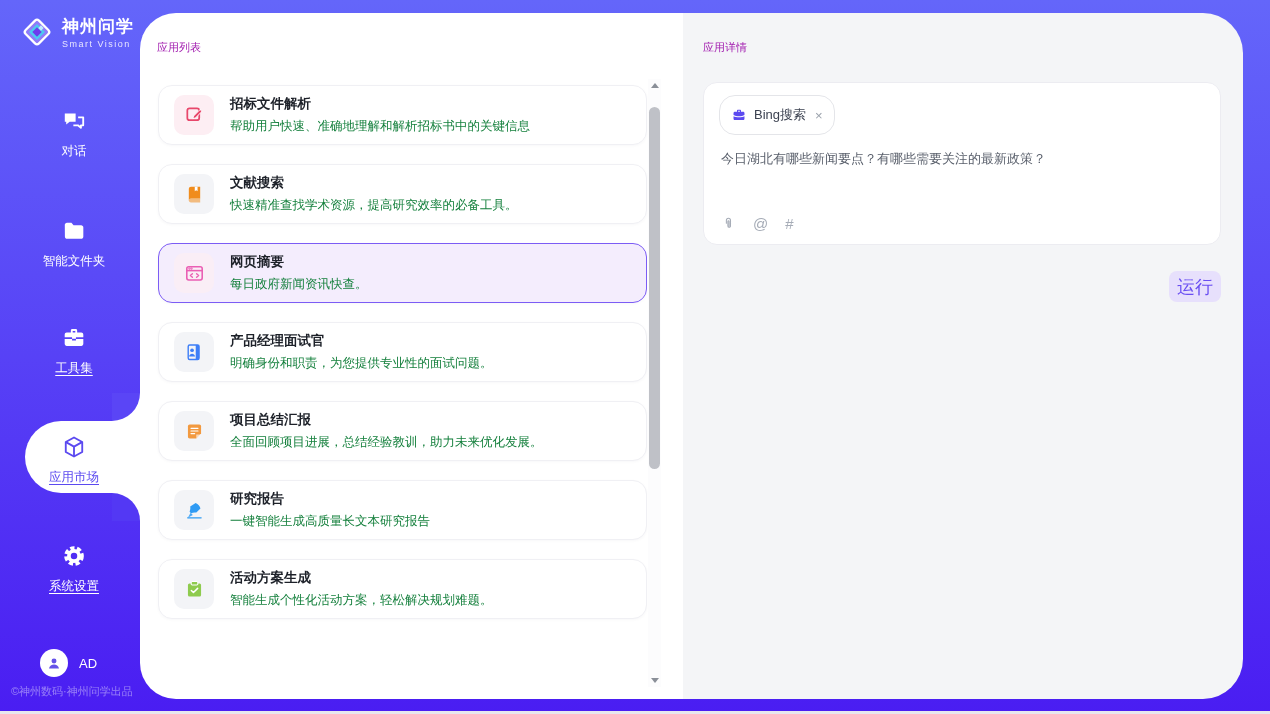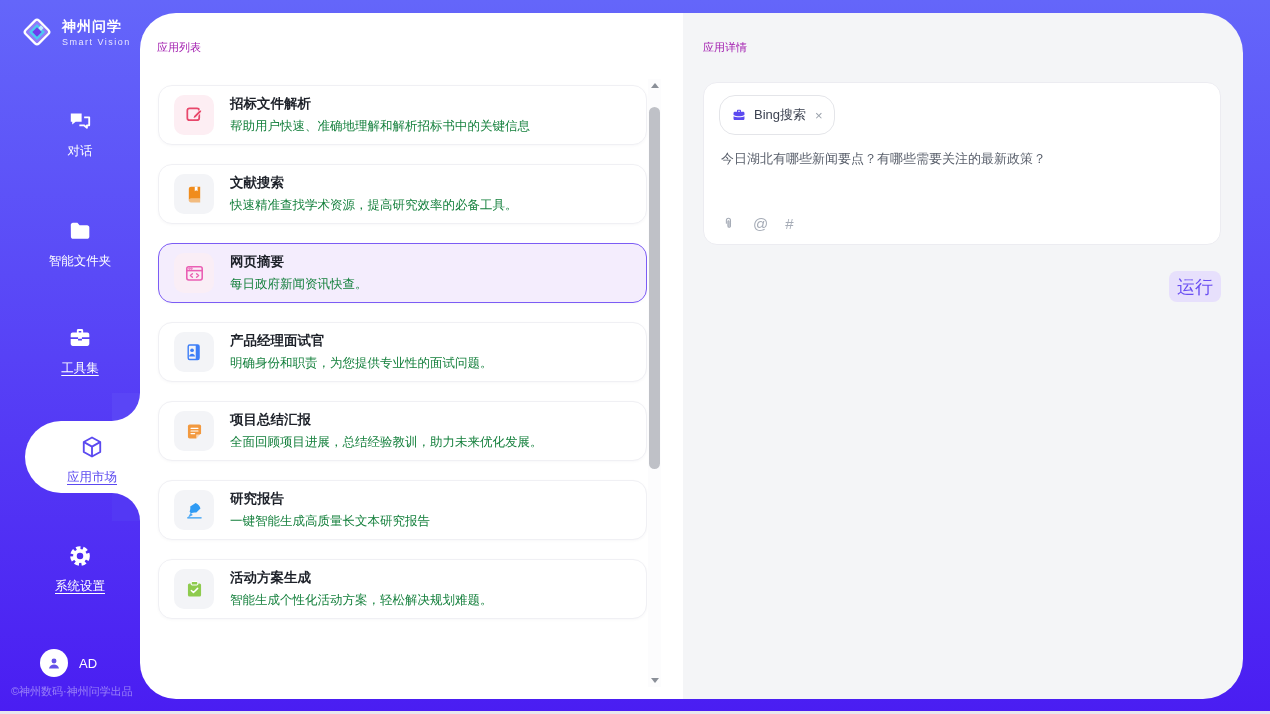--- a/index.html
+++ b/index.html
@@ -8,24 +8,24 @@
     font-family:"Liberation Sans","DejaVu Sans",sans-serif;
     background:linear-gradient(180deg, var(--sidebar_top,#6466fa) 0%, var(--sidebar_bottom,#4a1df2) 100%);
     position:relative; color:#1d2129;
   }
   .bottom-edge { position:absolute; left:0; right:0; bottom:0; height:3px; background:#e7e7ee; }
 
   
   .sidebar { position:absolute; left:0; top:0; width:140px; height:714px; z-index:3; }
   .logo { position:absolute; left:20px; top:15px; display:flex; align-items:center; gap:8px; }
   .logo-gem svg { width:34px; height:34px; display:block; }
-  .brand-name { color:#fff; font-weight:bold; font-size:14px; letter-spacing:1px; }
+  .brand-name { color:#fff; font-weight:bold; font-size:17px; letter-spacing:1px; }
   .brand-sub { color:#e8e6ff; font-size:9px; letter-spacing:1.5px; margin-top:1px; }
 
-  .nav-item { position:absolute; left:10px; width:140px; text-align:center; cursor:pointer; color:#fff; }
+  .nav-item { position:absolute; left:4px; width:140px; text-align:center; cursor:pointer; color:#fff; }
   .nav-item .nav-icon svg { width:26px; height:26px; display:inline-block; }
   .nav-label { font-size:12.5px; margin-top:5px; }
   .nav-label.u { text-decoration:underline; text-underline-offset:3px; }
   .nav-item.active { color:var(--accent,#5b49f0); }
 
   .tab-bump { position:absolute; left:25px; right:0; top:421px; height:72px;
     background:#fff; border-radius:36px 0 0 36px; }
   .tab-bump .fillet { position:absolute; right:0; width:28px; height:28px; background:#fff; }
   .tab-bump .fillet.top { top:-28px; }
   .tab-bump .fillet.top::after { content:''; position:absolute; inset:0; background:#5a45f6; border-bottom-right-radius:100%; }
@@ -111,21 +111,21 @@
             <path d="M3.5 5h10v7.6H8l-3.2 2.6v-2.6H3.5z" fill="currentColor"></path>
             <path d="M15.8 8.6h4.7v7.4h-2.1v2.2l-2.8-2.2h-4.2" fill="none" stroke="currentColor" stroke-width="1.7" stroke-linejoin="round"></path>
           </svg></span><div class="nav-label">对话</div></div>
       <div class="nav-item" style="top: 218px;"><span class="nav-icon"><svg viewBox="0 0 24 24" fill="currentColor">
             <path d="M3.5 6.4c0-1.1.9-2 2-2h4.1l2 2.2h7c1.1 0 2 .9 2 2v8.6c0 1.1-.9 2-2 2h-13c-1.1 0-2-.9-2-2z"></path>
           </svg></span><div class="nav-label">智能文件夹</div></div>
       <div class="nav-item" style="top: 325px;"><span class="nav-icon"><svg viewBox="0 0 24 24" fill="currentColor">
             <path d="M9.1 5.1c0-.7.6-1.3 1.3-1.3h3.2c.7 0 1.3.6 1.3 1.3V7h-1.7V5.6h-2.4V7H9.1zM3.4 8.9c0-1 .8-1.9 1.9-1.9h13.4c1 0 1.9.8 1.9 1.9v2.4h-6.8v1.5h-3.6v-1.5H3.4z"></path>
             <path d="M3.4 12.9h6.8v1.5h3.6v-1.5h6.8v4.5c0 1-.8 1.9-1.9 1.9H5.3c-1 0-1.9-.8-1.9-1.9z"></path>
           </svg></span><div class="nav-label u">工具集</div></div>
-      <div class="nav-item active" style="top: 434px; margin-left: 12px;"><span class="nav-icon"><svg viewBox="0 0 24 24" fill="none" stroke="currentColor" stroke-width="1.7" stroke-linejoin="round">
+      <div class="nav-item active" style="top: 434px;"><span class="nav-icon"><svg viewBox="0 0 24 24" fill="none" stroke="currentColor" stroke-width="1.7" stroke-linejoin="round">
             <path d="M12 3.2l7.6 4.2v9.2L12 20.8l-7.6-4.2V7.4z"></path>
             <path d="M4.6 7.5L12 11.7l7.4-4.2M12 11.7v8.9"></path>
           </svg></span><div class="nav-label u">应用市场</div></div>
       <div class="nav-item" style="top: 543px;"><span class="nav-icon"><svg viewBox="0 0 24 24" fill="none" stroke="currentColor">
             <circle cx="12" cy="12" r="7" stroke-width="4.2" stroke-dasharray="3.7 2.2"></circle>
             <circle cx="12" cy="12" r="4.7" stroke-width="3.4"></circle>
           </svg></span><div class="nav-label u">系统设置</div></div>
     </nav>
 
   <div class="user-row">

